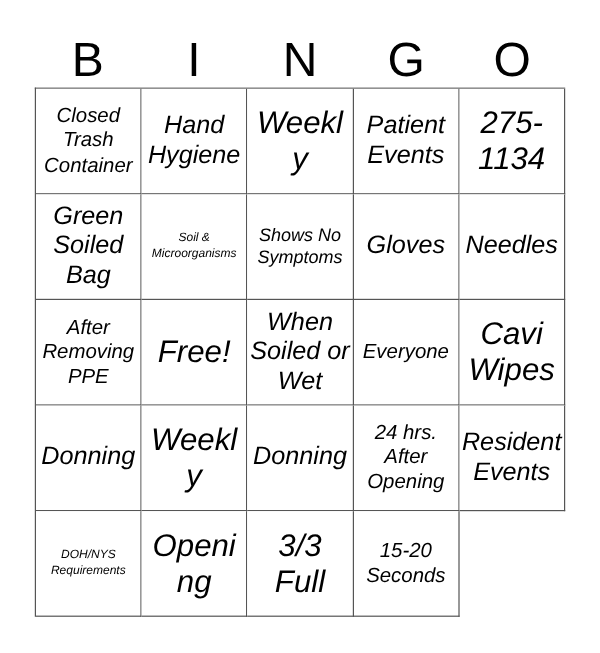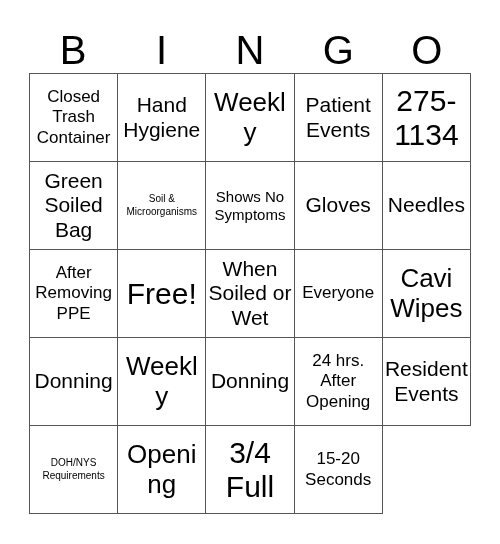--- a/index.html
+++ b/index.html
@@ -55,20 +55,21 @@
     top: 73px;
     width: 442px;
     height: 441px;
     display: grid;
     grid-template-columns: repeat(5, 1fr);
     grid-template-rows: repeat(5, 1fr);
     border-top: 1px solid #555555;
     border-left: 1px solid #555555;
     box-sizing: border-box;
     background: #ffffff;
+    font-style: italic;
   }
 
   .cell {
     border-right: 1px solid #555555;
     border-bottom: 1px solid #555555;
     box-sizing: border-box;
     display: flex;
     align-items: center;
     justify-content: center;
     text-align: center;
@@ -80,21 +81,21 @@
   .cell-text {
     display: block;
     width: 100%;
     text-align: center;
     line-height: 1.14;
     color: #000000;
     word-wrap: break-word;
   }
 
   
-  .fs-xl   { font-size: 30px; line-height: 1.12; }
+  .fs-xl   { font-size: 26px; line-height: 1.12; }
   .fs-lg   { font-size: 26px; line-height: 1.12; }
   .fs-md   { font-size: 21px; line-height: 1.15; }
   .fs-sm   { font-size: 17px; line-height: 1.18; }
   .fs-xs   { font-size: 15px; line-height: 1.2;  }
   .fs-tiny { font-size: 10px; line-height: 1.25; }
 </style>
 </head>
 <body>
 
 <div class="card">
@@ -183,20 +184,20 @@
     <div class="cell">
       <span class="cell-text fs-md">Resident Events</span>
     </div>
     <div class="cell">
       <span class="cell-text fs-tiny">DOH/NYS Requirements</span>
     </div>
     <div class="cell">
       <span class="cell-text fs-lg">Opening</span>
     </div>
     <div class="cell">
-      <span class="cell-text fs-xl">3/4 Full</span>
+      <span class="cell-text fs-xl">3/3 Full</span>
     </div>
     <div class="cell">
       <span class="cell-text fs-sm">15-20 Seconds</span>
     </div>
 
   </div>
 </div>
 
 </body></html>

